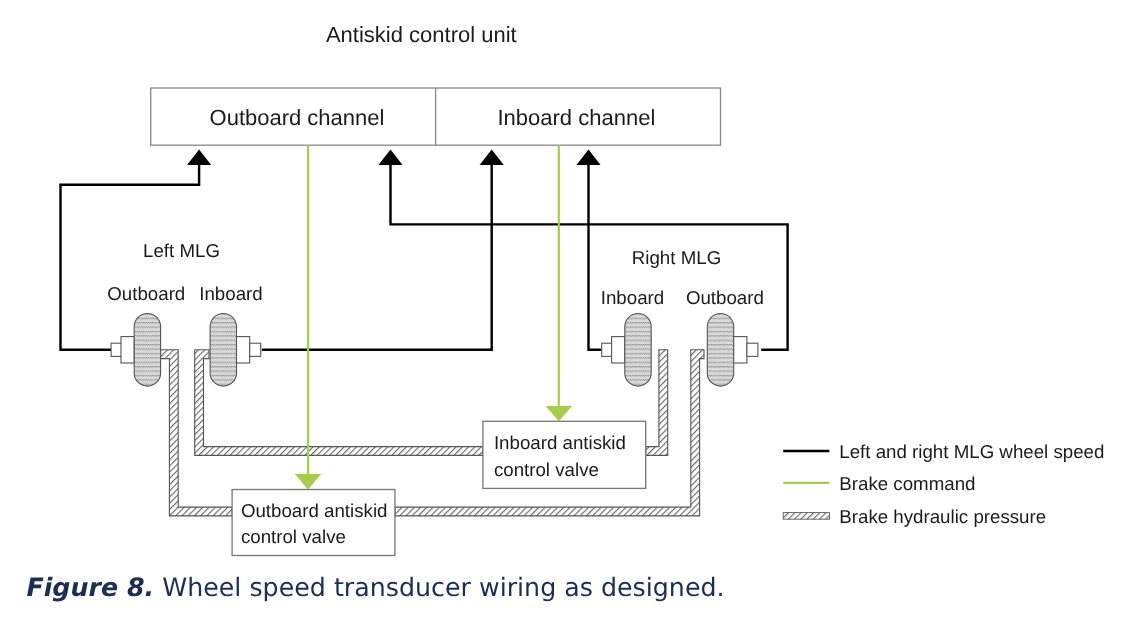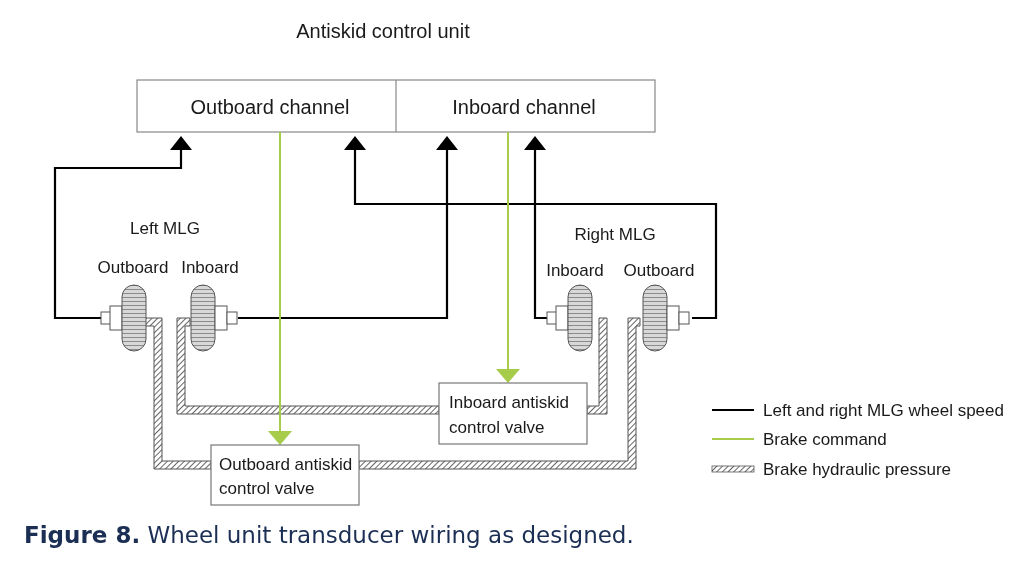--- a/index.html
+++ b/index.html
@@ -1,20 +1,20 @@
 <!DOCTYPE html>
 <html><head>
 <meta charset="utf-8">
 <style>
   html,body{margin:0;padding:0;background:#fff;}
   body{width:1024px;height:582px;position:relative;overflow:hidden;font-family:"Liberation Sans",sans-serif;}
   svg{position:absolute;left:0;top:0;}
   .lbl{font-family:"Liberation Sans",sans-serif;fill:#1a1a1a;}
   .caption{position:absolute;left:24px;top:522px;font-family:"DejaVu Sans",sans-serif;font-size:23px;color:#1b2f54;white-space:nowrap;}
-  .caption b{font-weight:bold;}
+  .caption b{font-weight:bold;font-style:italic;}
 </style>
 </head>
 <body>
 
 <svg width="1024" height="582" viewBox="0 0 1024 582">
   <defs>
     <pattern id="hatch" width="4" height="4" patternUnits="userSpaceOnUse" patternTransform="rotate(45)">
       <rect width="4" height="4" fill="#fff"></rect>
       <line x1="0" y1="0" x2="0" y2="4" stroke="#666" stroke-width="2"></line>
     </pattern>
@@ -107,14 +107,14 @@
     <line x1="712" y1="410" x2="754" y2="410" stroke="#000" stroke-width="2.2"></line>
     <text class="lbl" x="763" y="416" font-size="17">Left and right MLG wheel speed</text>
     <line x1="712" y1="439" x2="754" y2="439" stroke="#a6cc4a" stroke-width="2"></line>
     <text class="lbl" x="763" y="445" font-size="17">Brake command</text>
     <rect x="712" y="466" width="42" height="6" fill="url(#hatch)" stroke="#555" stroke-width="0.8"></rect>
     <text class="lbl" x="763" y="475" font-size="17">Brake hydraulic pressure</text>
   </g>
 </svg>
 
 <div class="caption">
-  <b>Figure 8.</b><span> Wheel unit transducer wiring as designed.</span>
+  <b>Figure 8.</b><span> Wheel speed transducer wiring as designed.</span>
 </div>
 
 </body></html>

